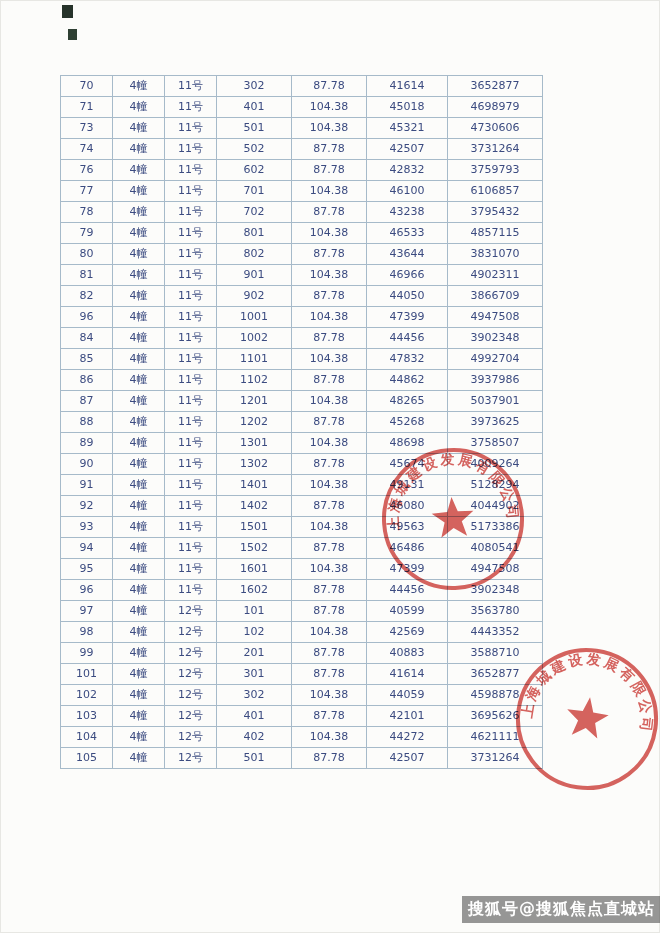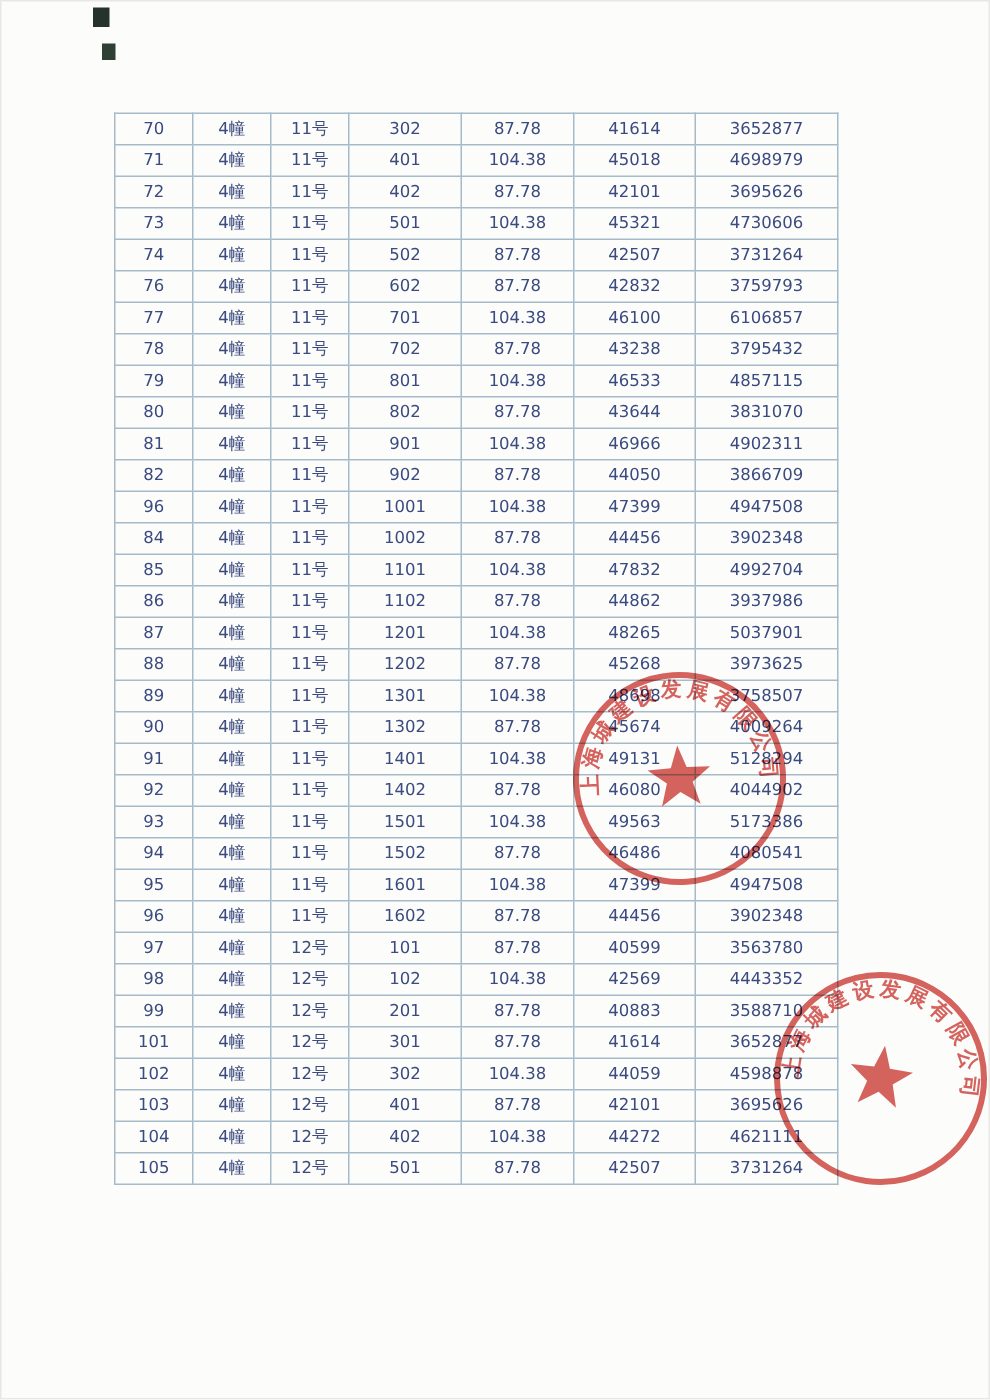--- a/index.html
+++ b/index.html
@@ -15,21 +15,21 @@
     background:#fcfcfa;
     box-shadow:inset 0 0 0 1px #e7e7e3;
   }
   
   .artifact{position:absolute;}
   .artifact-1{left:62px;top:5px;width:11px;height:13px;background:#26332a;}
   .artifact-2{left:68px;top:29px;width:9px;height:11px;background:#2e4033;}
 
   
   table.price-table{
-    position:absolute;left:76px;top:75px;width:482px;
+    position:absolute;left:60px;top:75px;width:482px;
     border-collapse:collapse;table-layout:fixed;border-radius:11px;
   }
   table.price-table td{
     border:1px solid #a6bac9;
     color:#3b4b80;
     font-size:11px;
     text-align:center;
     height:20px;
     padding:0;
     line-height:20px;
@@ -94,29 +94,20 @@
         <tr>
           <td>71</td>
           <td>4幢</td>
           <td>11号</td>
           <td>401</td>
           <td>104.38</td>
           <td>45018</td>
           <td>4698979</td>
         </tr>
         <tr>
-          <td>72</td>
-          <td>4幢</td>
-          <td>11号</td>
-          <td>402</td>
-          <td>87.78</td>
-          <td>42101</td>
-          <td>3695626</td>
-        </tr>
-        <tr>
           <td>73</td>
           <td>4幢</td>
           <td>11号</td>
           <td>501</td>
           <td>104.38</td>
           <td>45321</td>
           <td>4730606</td>
         </tr>
         <tr>
           <td>74</td>
@@ -406,14 +397,17 @@
     <defs>
       <path id="arc2" d="M 20,75 A 55,55 0 0 1 130,75" fill="none"></path>
     </defs>
     <circle class="stamp-ring" cx="75" cy="75" r="69"></circle>
     <path class="stamp-star" d="M75,53 L80.3,67.7 L95.9,68.2 L83.6,77.8 L87.9,92.8 L75,84 L62.1,92.8 L66.4,77.8 L54.1,68.2 L69.7,67.7 Z"></path>
     <text class="stamp-text" text-anchor="middle">
       <textPath href="#arc2" startOffset="50%">上海城建设发展有限公司</textPath>
     </text>
   </svg>
 
+  <div class="watermark">
+    <span>搜狐号@搜狐焦点直城站</span>
+  </div>
 
 </div>
 
 </body></html>

